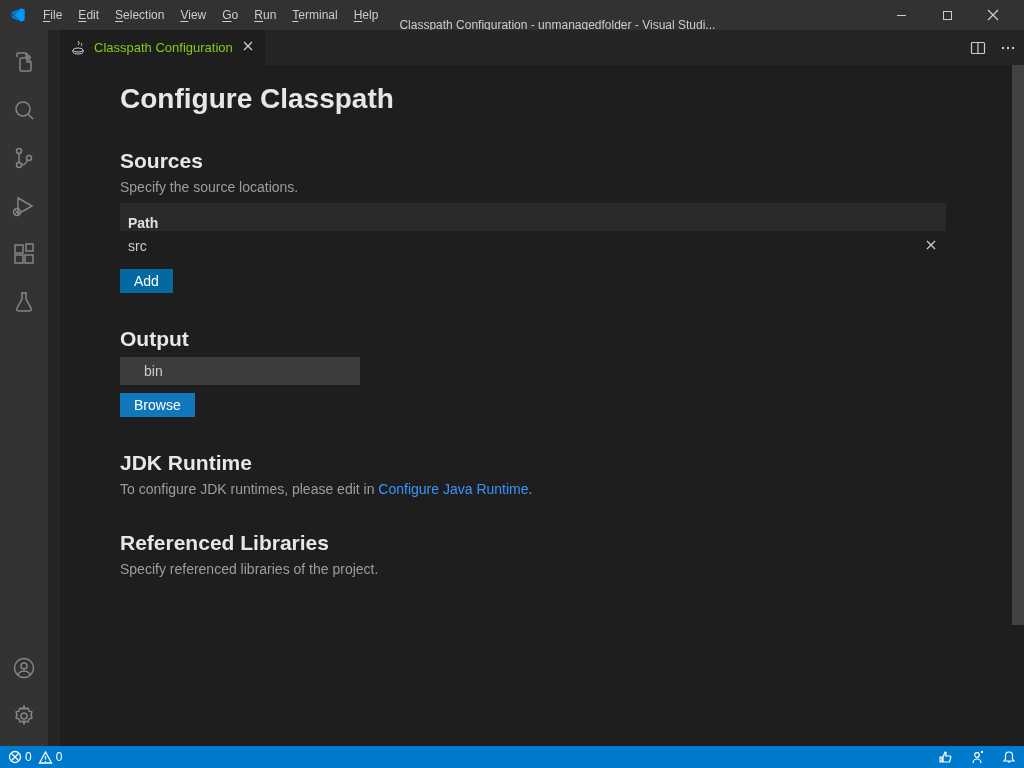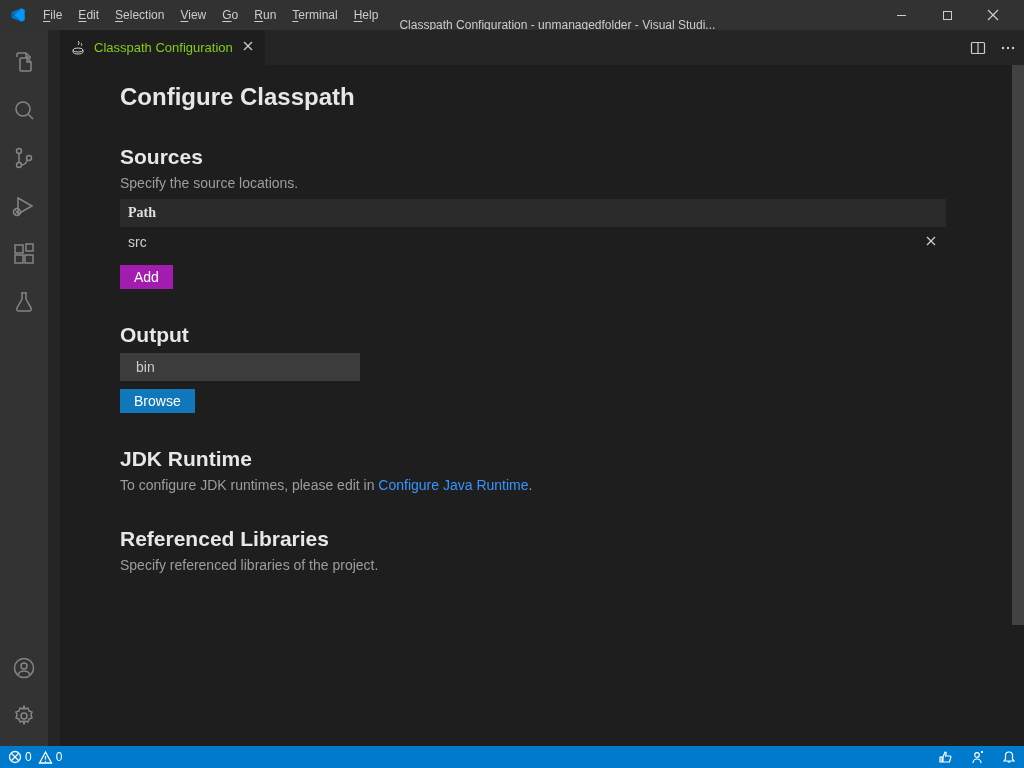--- a/index.html
+++ b/index.html
@@ -29,32 +29,32 @@
   .editor { flex: 1; background: #1e1e1e; display: flex; flex-direction: column; position: relative; }
   .tabbar { height: 35px; background: #252526; display: flex; align-items: stretch; }
   .tab { background: #1e1e1e; display: flex; align-items: center; padding: 0 10px; gap: 8px; font-size: 13px; color: #84cc16; }
   .tab .tab-icon { width: 16px; height: 16px; display: flex; align-items: center; justify-content: center; }
   .tab .close { color: #cccccc; font-size: 16px; line-height: 1; }
   .tabbar-right { margin-left: auto; display: flex; align-items: center; padding-right: 8px; gap: 14px; color: #cccccc; }
   .tabbar-right .icon { width: 16px; height: 16px; display:flex; align-items:center; justify-content:center; }
 
   .content { flex: 1; overflow: hidden; position: relative; background: #1e1e1e; }
   .content-inner { position: absolute; inset: 0; padding: 18px 60px 20px 60px; color: #cccccc; }
-  .content h1 { font-size: 24px; font-weight: 600; color: #e7e7e7; margin-bottom: 26px; }
+  .content h1 { font-size: 28px; font-weight: 600; color: #e7e7e7; margin-bottom: 26px; }
   .content .subtext { font-size: 14px; color: #9d9d9d; margin-bottom: 8px; }
   .select-box { width: 384px; height: 28px; background: #3c3c3c; color: #cccccc; display: flex; align-items: center; padding: 0 8px; font-size: 14px; position: relative; }
   .select-box .chev { position: absolute; right: 8px; top: 6px; }
 
   .section-h { font-size: 21px; font-weight: 600; color: #e7e7e7; margin-top: 34px; margin-bottom: 6px; }
-  .table-head { background: #2a2a2a; height: 28px; display: flex; align-items: center; padding: 0 8px; font-size: 14px; font-weight: 600; color: #e0e0e0; margin-top: 8px; width: 826px; font-family: Liberation Serif, serif; }
+  .table-head { background: #2a2a2a; height: 28px; display: flex; align-items: flex-end; padding: 0 8px; font-size: 14px; font-weight: 600; color: #e0e0e0; margin-top: 8px; width: 826px; }
   .table-row { height: 30px; display: flex; align-items: center; padding: 0 8px; font-size: 14px; color: #cccccc; width: 826px; }
   .table-row .del { margin-left: auto; color: #cccccc; }
-  .btn { display: inline-flex; align-items: center; background: #a21caf; color: #ffffff; font-size: 14px; padding: 4px 14px; margin-top: 8px; cursor: default; border: none; }
+  .btn { display: inline-flex; align-items: center; background: #0369a1; color: #ffffff; font-size: 14px; padding: 4px 14px; margin-top: 8px; cursor: default; border: none; }
   .btn.hover { background: #1177bb; }
-  .input-plain { width: 240px; height: 28px; background: #3c3c3c; color: #cccccc; display: flex; align-items: center; padding: 0 16px; font-size: 14px; margin-top: 4px; }
+  .input-plain { width: 240px; height: 28px; background: #3c3c3c; color: #cccccc; display: flex; align-items: center; padding: 0 24px; font-size: 14px; margin-top: 4px; }
   .cfg-text { font-size: 14px; color: #9d9d9d; }
   .link { color: #3794ff; }
 
   .scrollbar { position: absolute; right: 0; top: 0; width: 12px; height: 100%; background: transparent; }
   .scrollbar .thumb { position: absolute; right: 0; top: 0; width: 12px; height: 560px; background: rgba(121,121,121,0.4); }
 
   
   .statusbar { height: 22px; background: #007acc; color: #ffffff; display: flex; align-items: center; font-size: 12px; padding: 0 8px; }
   .statusbar .sb-left { display: flex; align-items: center; gap: 6px; }
   .statusbar .sb-right { margin-left: auto; display: flex; align-items: center; gap: 18px; }

